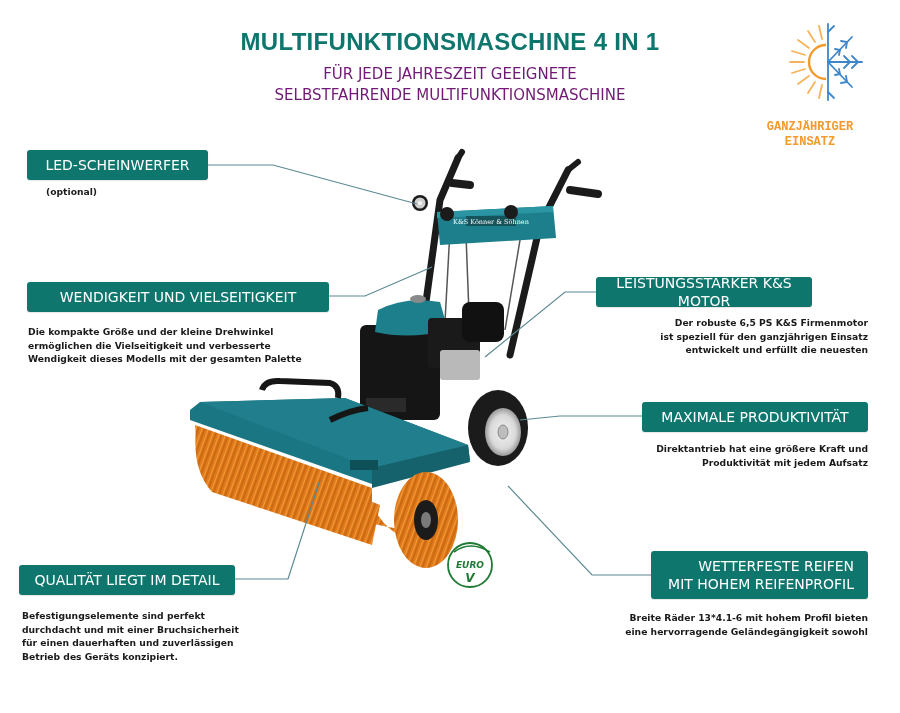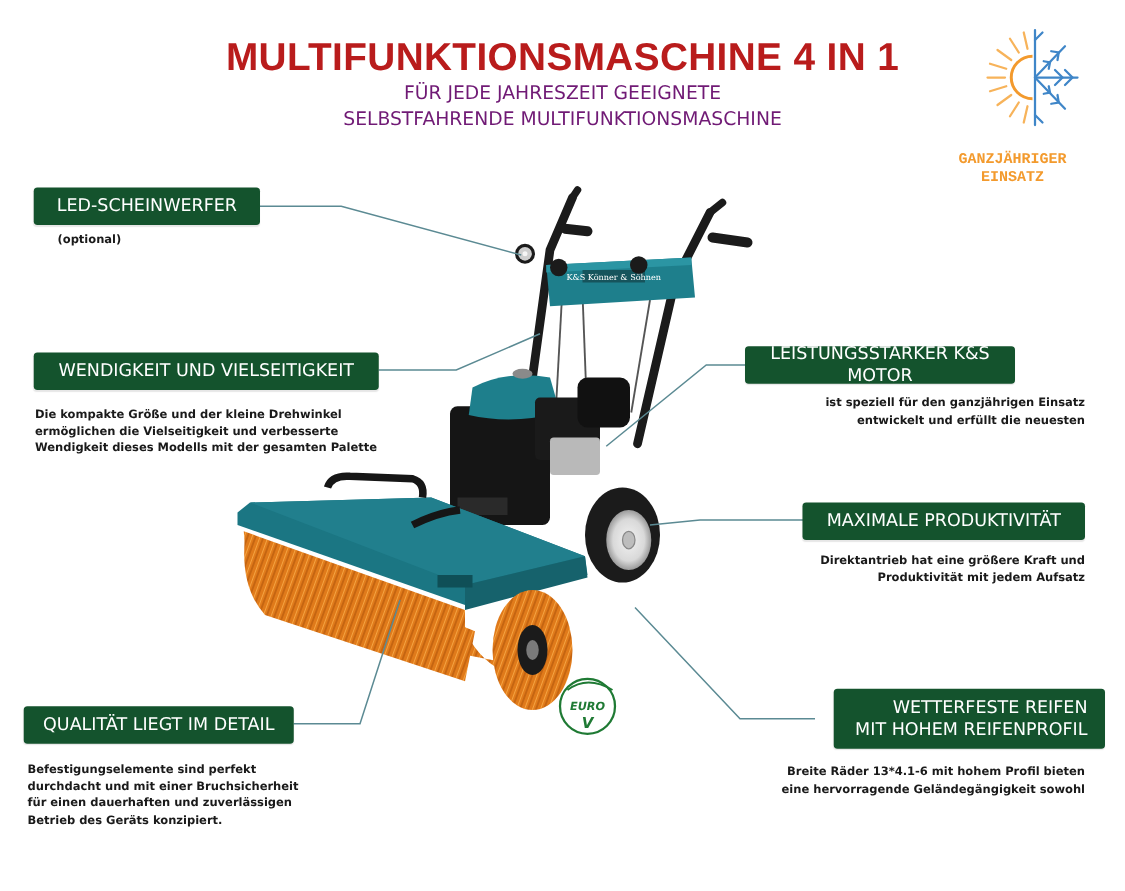--- a/index.html
+++ b/index.html
@@ -1,27 +1,27 @@
 <!DOCTYPE html>
 <html><head>
 <meta charset="utf-8">
 <style>
   * { margin:0; padding:0; box-sizing:border-box; }
   html, body { width:900px; height:713px; background:#ffffff; overflow:hidden; }
   body { position:relative; font-family:"DejaVu Sans", "Liberation Sans", sans-serif; color:#1a1a1a; }
 
   .title { position:absolute; left:0; width:900px; top:28px; text-align:center;
-    font-family:"Liberation Sans", sans-serif; font-weight:bold; font-size:31px; color:#b91c1c; letter-spacing:0.3px; }
+    font-family:"Liberation Sans", sans-serif; font-weight:bold; font-size:24px; color:#0f766e; letter-spacing:0.3px; }
   .subtitle { position:absolute; left:0; width:900px; top:64px; text-align:center;
     font-family:"DejaVu Sans", sans-serif; font-size:15px; line-height:21px; color:#701a75; }
 
   .badge-label { position:absolute; left:720px; width:180px; top:120px; text-align:center;
     font-family:Liberation Mono, monospace; font-weight:bold; font-size:12px; line-height:15px; color:#f39a2d; }
 
-  .pill { position:absolute; background:#14532d; color:#ffffff; border-radius:3px;
+  .pill { position:absolute; background:#0f766e; color:#ffffff; border-radius:3px;
     font-family:"DejaVu Sans", sans-serif; font-size:14px; line-height:18px;
     display:flex; align-items:center; justify-content:center; text-align:center; padding:0 14px;
     box-shadow:0 1px 1px rgba(0,0,0,0.1); }
   .desc { position:absolute; font-family:"DejaVu Sans", sans-serif; font-weight:bold; font-size:9.2px; line-height:13.5px; color:#1a1a1a; }
   .desc.right { text-align:right; }
 
   svg.layer { position:absolute; left:0; top:0; }
 </style>
 </head>
 <body>
@@ -156,46 +156,47 @@
     <polyline points="652,575 592,575 508,486"></polyline>
     <polyline points="235,579 288,579 320,480"></polyline>
   </g>
 </svg>
 
 <div class="pill" style="left:27px; top:150px; width:181px; height:30px;">
   <span>LED-SCHEINWERFER</span>
 </div>
 <div class="desc" style="left:46px; top:185px;">(optional)</div>
 
-<div class="pill" style="left:27px; top:282px; width:276px; height:30px;">
+<div class="pill" style="left:27px; top:282px; width:302px; height:30px;">
   <span>WENDIGKEIT UND VIELSEITIGKEIT</span>
 </div>
 <div class="desc" style="left:28px; top:325px; width:290px;">
   <div>Die kompakte Größe und der kleine Drehwinkel</div>
   <div>ermöglichen die Vielseitigkeit und verbesserte</div>
   <div>Wendigkeit dieses Modells mit der gesamten Palette</div>
 </div>
 
 <div class="pill" style="left:596px; top:277px; width:216px; height:30px;">
   <span>LEISTUNGSSTARKER K&amp;S MOTOR</span>
 </div>
 <div class="desc right" style="right:32px; top:316px; width:280px;">
+  <div>Der robuste 6,5 PS K&amp;S Firmenmotor</div>
   <div>ist speziell für den ganzjährigen Einsatz</div>
   <div>entwickelt und erfüllt die neuesten</div>
 </div>
 
 <div class="pill" style="left:642px; top:402px; width:226px; height:30px;">
   <span>MAXIMALE PRODUKTIVITÄT</span>
 </div>
 <div class="desc right" style="right:32px; top:442px; width:260px;">
   <div>Direktantrieb hat eine größere Kraft und</div>
   <div>Produktivität mit jedem Aufsatz</div>
 </div>
 
-<div class="pill" style="left:651px; top:551px; width:217px; height:48px; text-align:right; justify-content:flex-end;margin-left:16px;">
+<div class="pill" style="left:651px; top:551px; width:217px; height:48px; text-align:right; justify-content:flex-end;">
   <div>
     <div>WETTERFESTE REIFEN</div>
     <div>MIT HOHEM REIFENPROFIL</div>
   </div>
 </div>
 <div class="desc right" style="right:32px; top:611px; width:290px;">
   <div>Breite Räder 13*4.1-6 mit hohem Profil bieten</div>
   <div>eine hervorragende Geländegängigkeit sowohl</div>
 </div>
 

